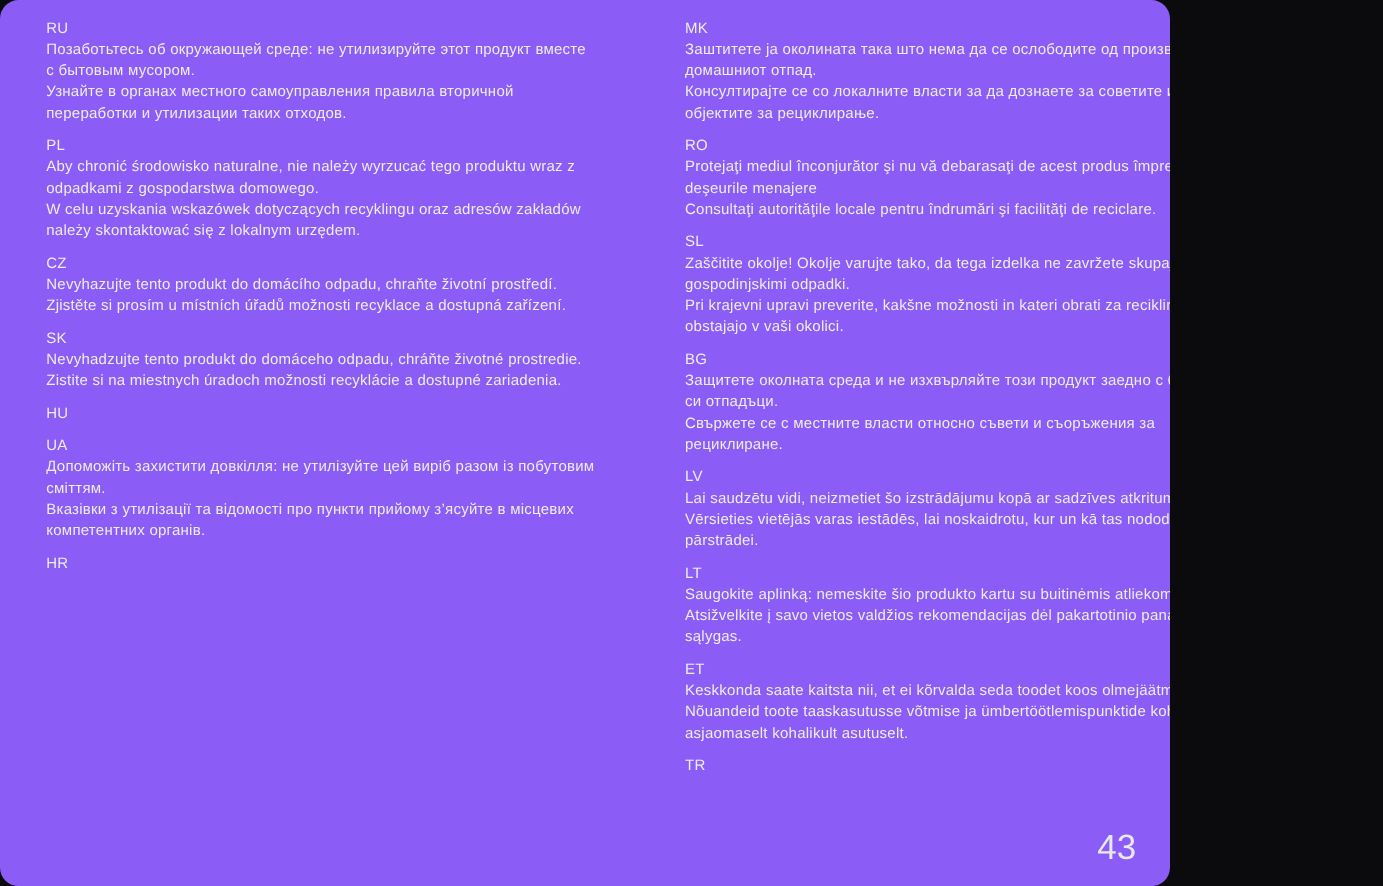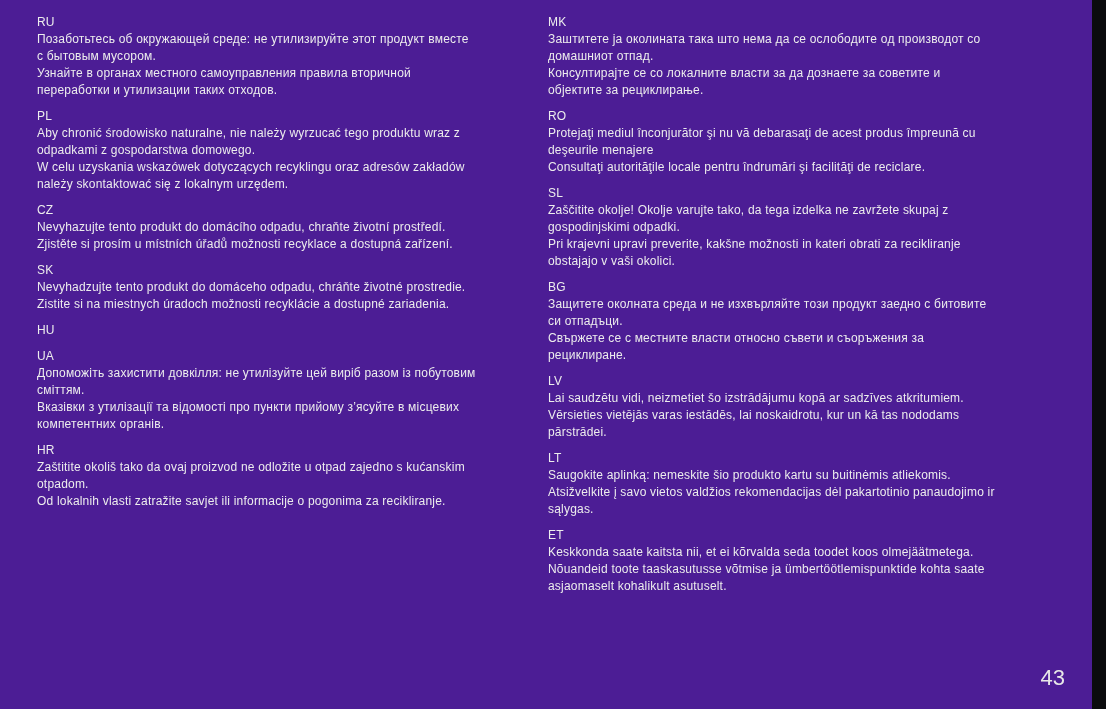--- a/index.html
+++ b/index.html
@@ -2,25 +2,26 @@
 <html><head>
 <meta charset="utf-8">
 <style>
   html, body {
     margin: 0;
     padding: 0;
     background: #0b0b0d;
   }
   .page {
     position: relative;
-    width: 1092px;
+    width: 936px;
     height: 709px;
-    background: #4c1d95;
+    background: #8b5cf6;
     font-family: "Liberation Sans", sans-serif;
     overflow: hidden;
+    border-radius: 15px;
   }
   .col {
     position: absolute;
     top: 14px;
     width: 528px;
   }
   .col-left  { left: 37px; }
   .col-right { left: 548px; }
   .lang-section { margin-bottom: 9px; }
   .lang-code {
@@ -34,21 +35,21 @@
     font-size: 12px;
     line-height: 17px;
     letter-spacing: 0.2px;
     white-space: pre-line;
   }
   .page-number {
     position: absolute;
     right: 27px;
     bottom: 19px;
     color: #e8e8e8;
-    font-size: 22px;
+    font-size: 28px;
     line-height: 24px;
   }
 </style>
 </head>
 <body>
 
 <div class="page">
 
   <div class="col col-left">
     <section class="lang-section">
@@ -80,23 +81,20 @@
     </section>
     <section class="lang-section">
       <div class="lang-code">UA</div>
       <div class="lang-text">Допоможіть захистити довкілля: не утилізуйте цей виріб разом із побутовим
 сміттям.
 Вказівки з утилізації та відомості про пункти прийому з’ясуйте в місцевих
 компетентних органів.</div>
     </section>
     <section class="lang-section">
       <div class="lang-code">HR</div>
-      <div class="lang-text">Zaštitite okoliš tako da ovaj proizvod ne odložite u otpad zajedno s kućanskim
-otpadom.
-Od lokalnih vlasti zatražite savjet ili informacije o pogonima za recikliranje.</div>
     </section>
   </div>
 
   <div class="col col-right">
     <section class="lang-section">
       <div class="lang-code">MK</div>
       <div class="lang-text">Заштитете ја околината така што нема да се ослободите од производот со
 домашниот отпад.
 Консултирајте се со локалните власти за да дознаете за советите и
 објектите за рециклирање.</div>
@@ -133,18 +131,19 @@
 Atsižvelkite į savo vietos valdžios rekomendacijas dėl pakartotinio panaudojimo ir
 sąlygas.</div>
     </section>
     <section class="lang-section">
       <div class="lang-code">ET</div>
       <div class="lang-text">Keskkonda saate kaitsta nii, et ei kõrvalda seda toodet koos olmejäätmetega.
 Nõuandeid toote taaskasutusse võtmise ja ümbertöötlemispunktide kohta saate
 asjaomaselt kohalikult asutuselt.</div>
     </section>
     <section class="lang-section">
+      <div class="lang-code">TR</div>
     </section>
   </div>
 
   <div class="page-number">43</div>
 
 </div>
 
 </body></html>

